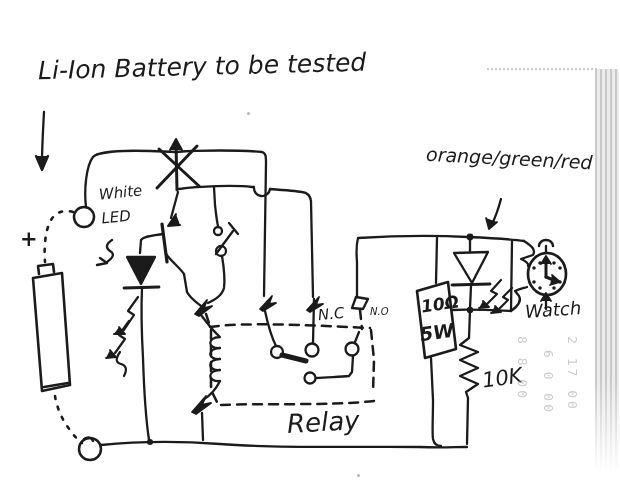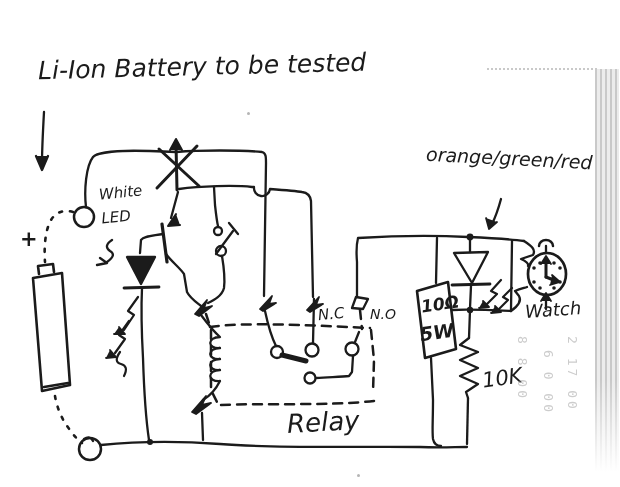--- a/index.html
+++ b/index.html
@@ -211,21 +211,21 @@
   </svg>
 
   <div class="hw" style="left:38px;top:52px;width:400px;font-size:25px;transform:rotate(-1.5deg);">Li-Ion Battery to be tested</div>
 
   <div class="hw" style="left:100px;top:180px;width:52px;font-size:15px;transform:rotate(-6deg);line-height:1.6;">White LED</div>
 
   <div class="hw" style="left:20px;top:227px;font-size:21px;font-weight:bold;">+</div>
 
   <div class="hw" style="left:318px;top:306px;font-size:15px;transform:rotate(-6deg);">N.C</div>
 
-  <div class="hw" style="left:370px;top:306px;font-size:14px;">N.O</div>
+  <div class="hw" style="left:370px;top:306px;font-size:10px;">N.O</div>
 
   <div class="hw" style="left:287px;top:408px;font-size:26px;transform:rotate(-3deg);">Relay</div>
 
   <div class="hw" style="left:421px;top:295px;font-size:17px;font-weight:bold;transform:rotate(-8deg);">10Ω</div>
 
   <div class="hw" style="left:420px;top:322px;font-size:19px;font-weight:bold;transform:rotate(-8deg);">5W</div>
 
   <div class="hw" style="left:482px;top:366px;font-size:21px;transform:rotate(-8deg);">10K</div>
 
   <div class="hw" style="left:426px;top:148px;font-size:19px;transform:rotate(3deg);">orange/green/red</div>

